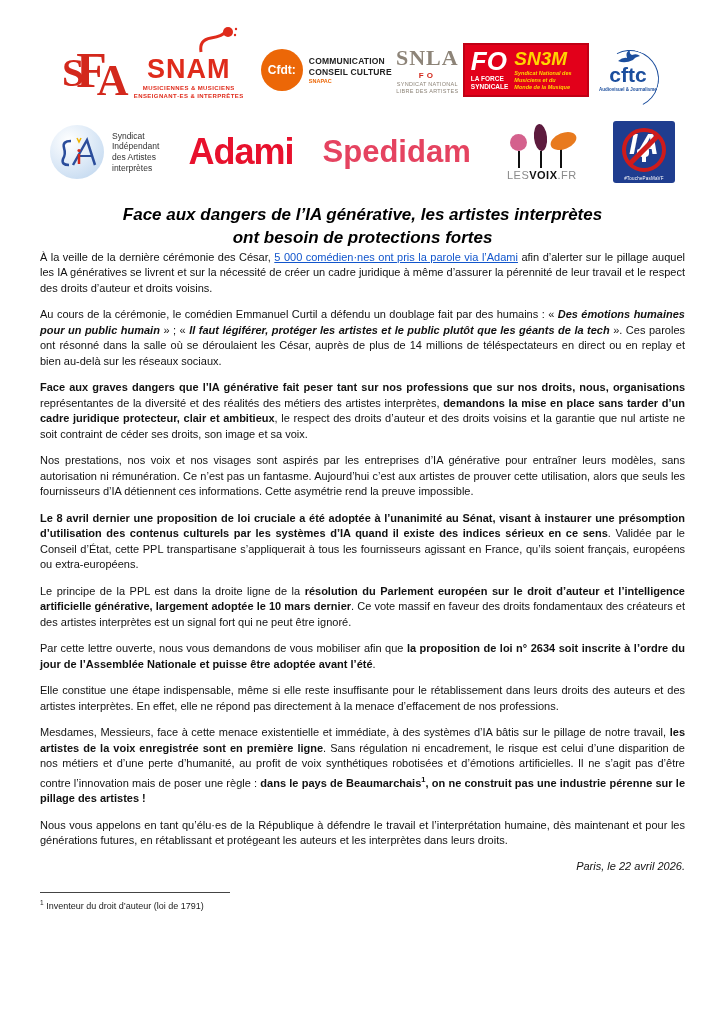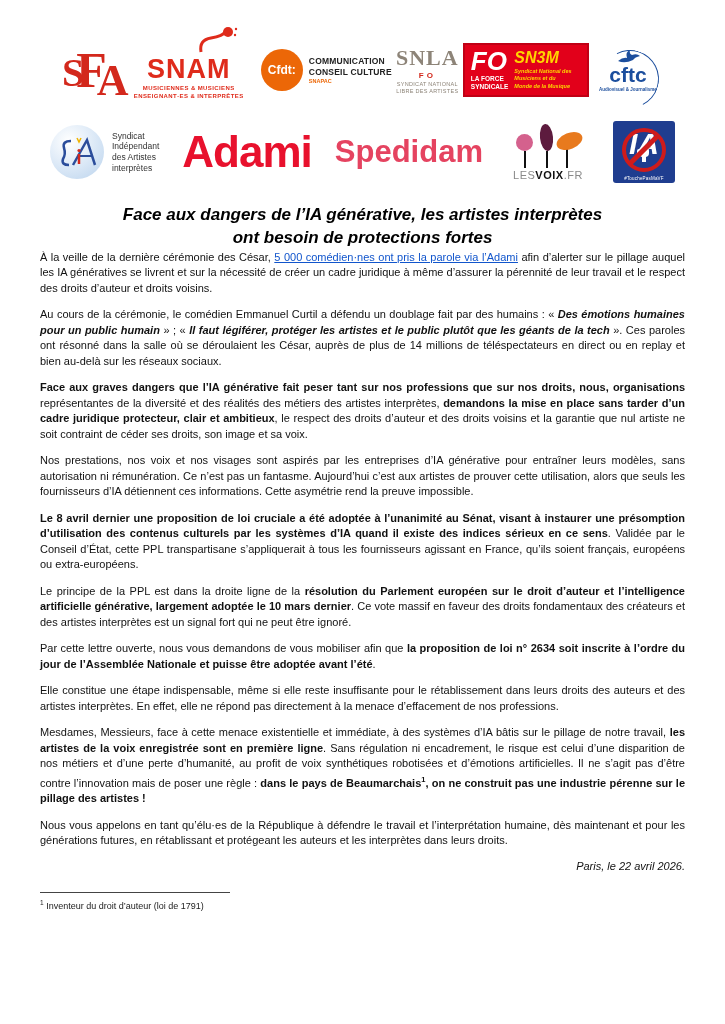--- a/index.html
+++ b/index.html
@@ -40,38 +40,38 @@
   .snla-main { color:#8d8478; font-weight:bold; font-size:22px; font-family:"Liberation Serif", serif; letter-spacing:1px; line-height:1; }
   .snla-fo { color:#d3281c; font-weight:bold; font-size:8px; letter-spacing:3px; margin-top:2px; }
   .snla-sub { color:#8d8478; font-size:5.5px; letter-spacing:.3px; margin-top:1px; white-space:nowrap; }
 
   
   .fo { flex-direction:row; background:#e2001a; border:2px solid #c00015; width:126px; height:54px; padding:4px 6px; gap:6px; align-items:center; }
   .fo-left { display:flex; flex-direction:column; align-items:flex-start; }
   .fo-main { color:#fff; font-weight:bold; font-style:italic; font-size:26px; line-height:.9; }
   .fo-sub { color:#fff; font-weight:bold; font-size:6.5px; line-height:1.2; margin-top:2px; white-space:pre-line; }
   .fo-right { display:flex; flex-direction:column; align-items:flex-start; width:58px; }
-  .sn3m-main { color:#ffd400; font-weight:bold; font-style:italic; font-size:16px; line-height:1; }
+  .sn3m-main { color:#ffd400; font-weight:bold; font-style:italic; font-size:19px; line-height:1; }
   .sn3m-sub { color:#ffd400; font-size:5.5px; font-weight:bold; font-style:italic; line-height:1.3; margin-top:2px; }
 
   
   .cftc { position:relative; width:70px; }
   .cftc-arc { position:absolute; top:2px; left:8px; width:58px; height:58px; border:1.5px solid #1c4e9d;
     border-radius:50%; border-left-color:transparent; border-bottom-color:transparent; transform:rotate(18deg); }
   .cftc-text { color:#1c4e9d; font-weight:bold; font-size:21px; line-height:1; }
   .cftc-sub { color:#1c4e9d; font-size:4.5px; font-weight:bold; margin-top:2px; }
 
   
   .sia { flex-direction:row; gap:8px; align-items:center; }
   .sia-circle { width:54px; height:54px; border-radius:50%;
     background:radial-gradient(circle at 35% 30%, #ffffff, #d9e7f6 55%, #b9d2ec); display:flex; align-items:center; justify-content:center; }
   .sia-lines div { font-size:8.5px; color:#333; line-height:1.25; }
 
   
-  .adami span { color:#e8112d; font-weight:bold; font-size:44px; letter-spacing:-1px; }
+  .adami span { color:#e8112d; font-weight:bold; font-size:36px; letter-spacing:-1px; }
 
   
   .spedidam span { color:#e54360; font-weight:bold; font-size:31px; letter-spacing:0; }
 
   
   .lesvoix { width:84px; }
   .pops { position:relative; width:80px; height:44px; }
   .stick { position:absolute; width:2.5px; background:#111; }
   .pop-pink  { position:absolute; left:8px;  top:10px; width:17px; height:17px; border-radius:50%; background:#d4618d; }
   .pop-purple{ position:absolute; left:32px; top:0;   width:13px; height:27px; border-radius:50%; background:#5d1b3e; transform:rotate(-6deg); }

